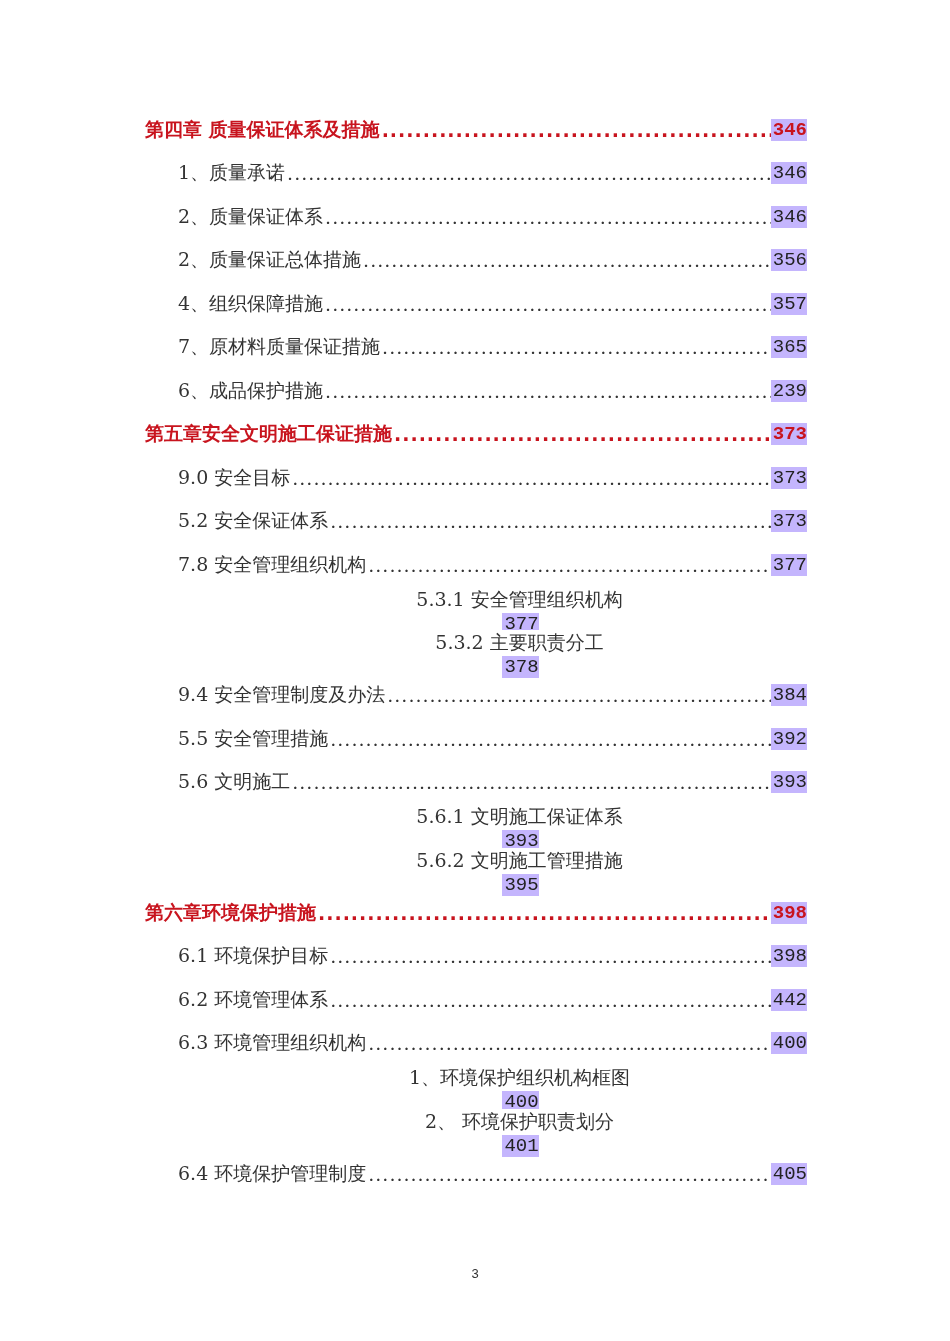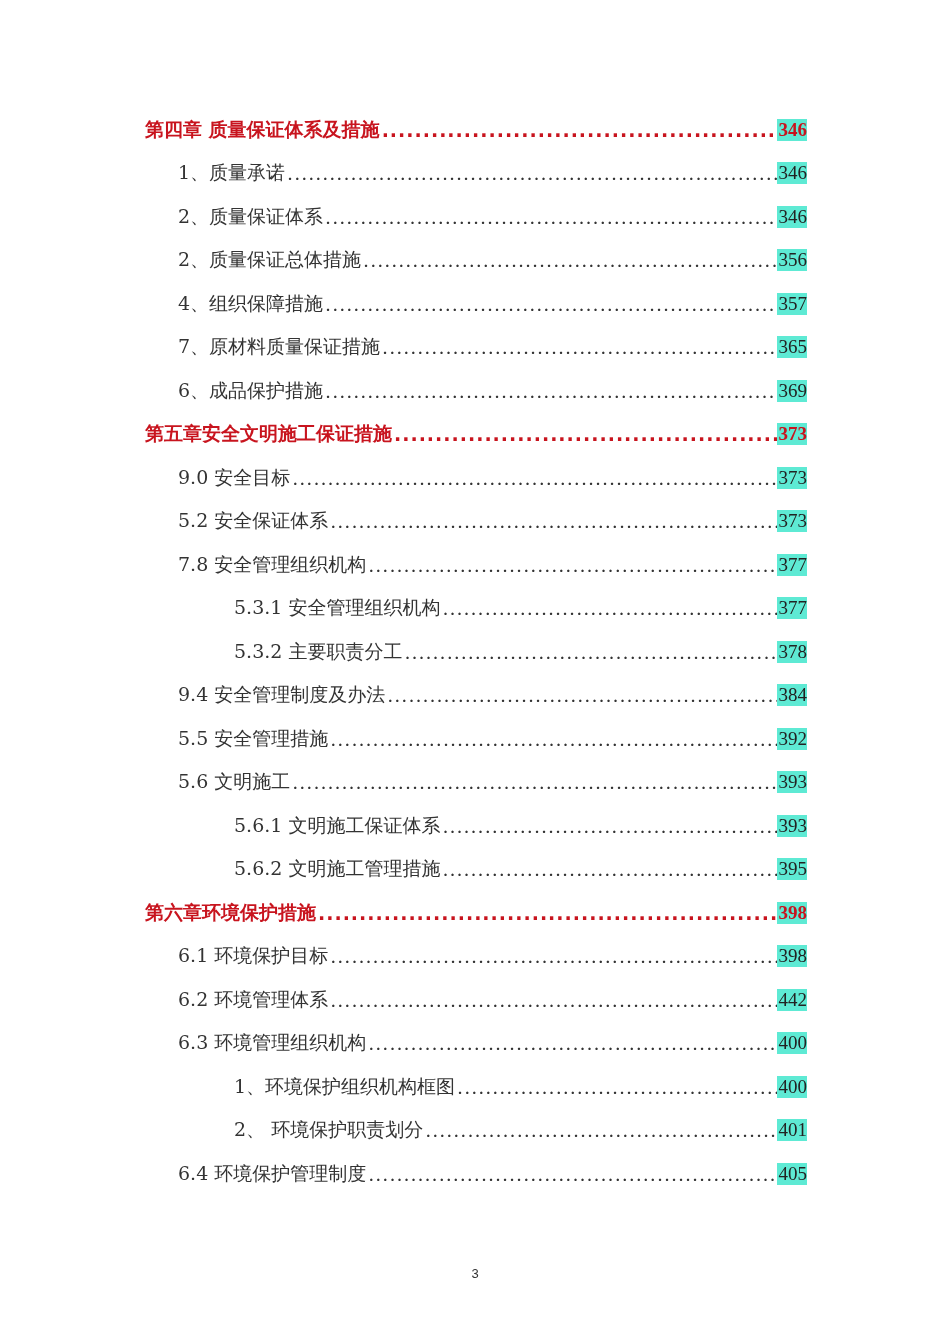--- a/index.html
+++ b/index.html
@@ -2,25 +2,25 @@
 <html><head>
 <meta charset="utf-8">
 <style>
   html, body { margin:0; padding:0; background:#ffffff; }
   body { width:950px; height:1341px; position:relative; overflow:hidden; }
   .page { position:absolute; left:0; top:0; width:950px; height:1341px; background:#fff; }
   .toc { position:absolute; left:145px; top:108px; width:662px; }
   .row { position:relative; height:43.5px; display:flex; align-items:center; }
   .row .lbl { white-space:nowrap; background:#fff; padding-right:2px; z-index:1; }
   .row .dots { flex:1; overflow:hidden; white-space:nowrap; height:22px; line-height:22px; letter-spacing:1px; }
-  .row .pg { white-space:nowrap; background:#5eead4; padding-left:2px; z-index:1; font-family:Liberation Serif, serif; }
+  .row .pg { white-space:nowrap; background:#c4b5fd; padding-left:2px; z-index:1; font-family:Liberation Mono, monospace; }
   .lv0 { color:#c8141e; font-family:"DejaVu Sans", sans-serif; font-size:19px; font-weight:bold; }
   .lv0 .pg { font-weight:bold; font-size:19px; }
   .lv1 { color:#333; font-family:"DejaVu Serif", serif; font-size:19px; padding-left:33px; }
-  .lv2 { color:#333; font-family:"DejaVu Serif", serif; font-size:19px; padding-left:89px; }
+  .lv2 { color:#333; font-family:"DejaVu Serif", serif; font-size:19px; padding-left:89px;flex-direction:column; }
   .lv1 .pg, .lv2 .pg { font-size:19px; color:#222; }
   .dots::after { content:"................................................................................................................................................................................................................"; }
   .footer { position:absolute; left:0; width:950px; top:1266px; text-align:center; font-family:"Liberation Sans", sans-serif; font-size:13px; color:#333; }
 </style>
 </head>
 <body>
 
 <div class="page">
   <div class="toc">
     <div class="row lv0">
@@ -49,21 +49,21 @@
         <span class="pg">357</span>
       </div>
     <div class="row lv1">
         <span class="lbl">7、原材料质量保证措施</span>
         <span class="dots"></span>
         <span class="pg">365</span>
       </div>
     <div class="row lv1">
         <span class="lbl">6、成品保护措施 </span>
         <span class="dots"></span>
-        <span class="pg">369</span>
+        <span class="pg">239</span>
       </div>
     <div class="row lv0">
         <span class="lbl">第五章安全文明施工保证措施 </span>
         <span class="dots"></span>
         <span class="pg">373</span>
       </div>
     <div class="row lv1">
         <span class="lbl">9.0 安全目标 </span>
         <span class="dots"></span>
         <span class="pg">373</span>

